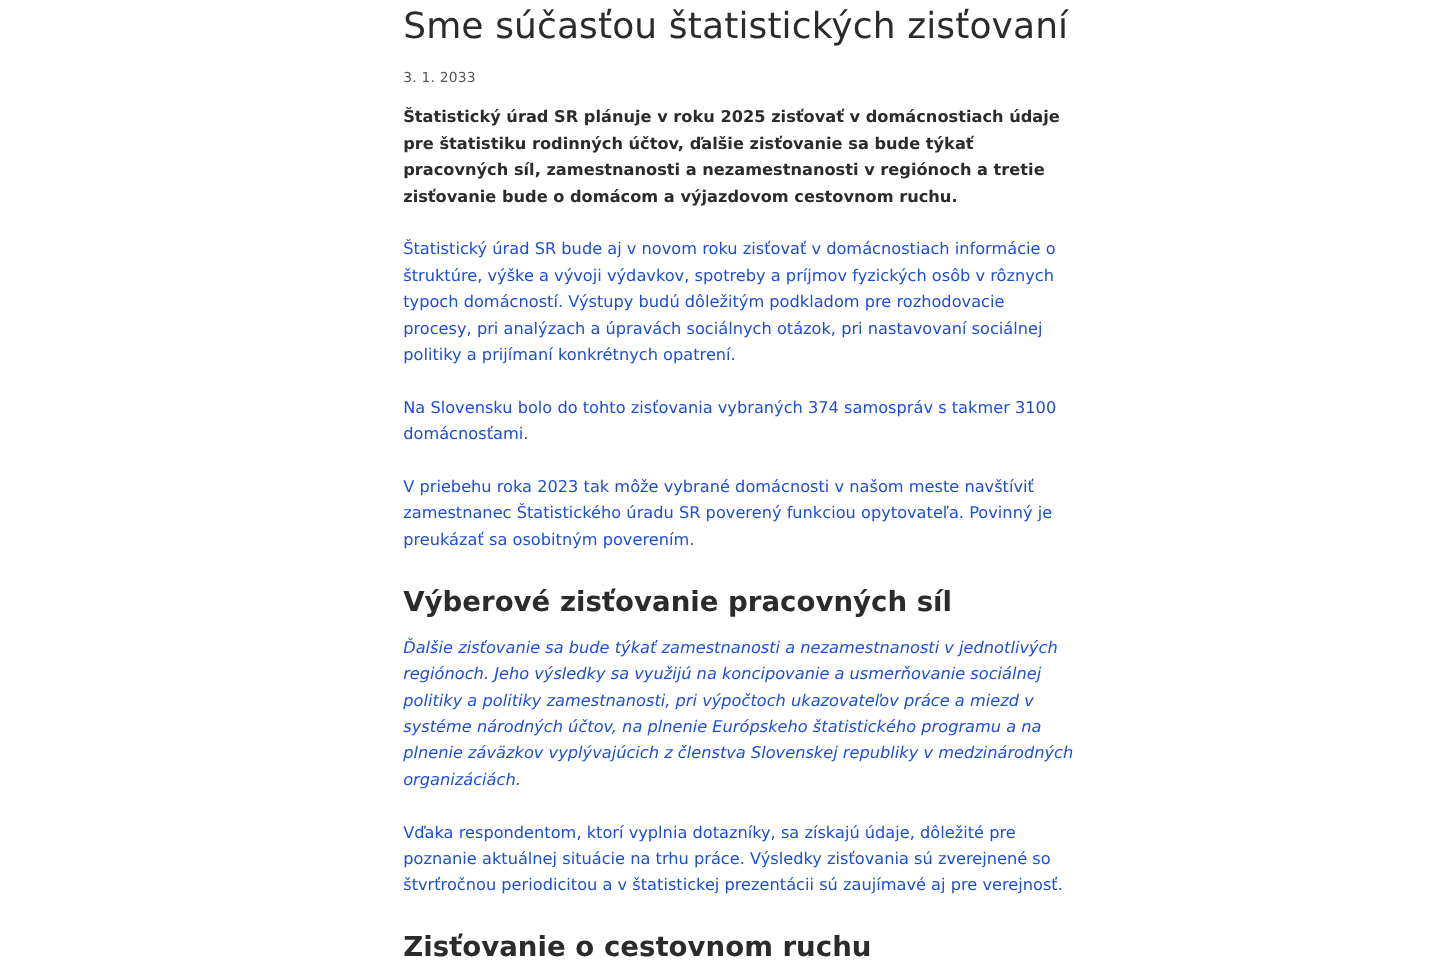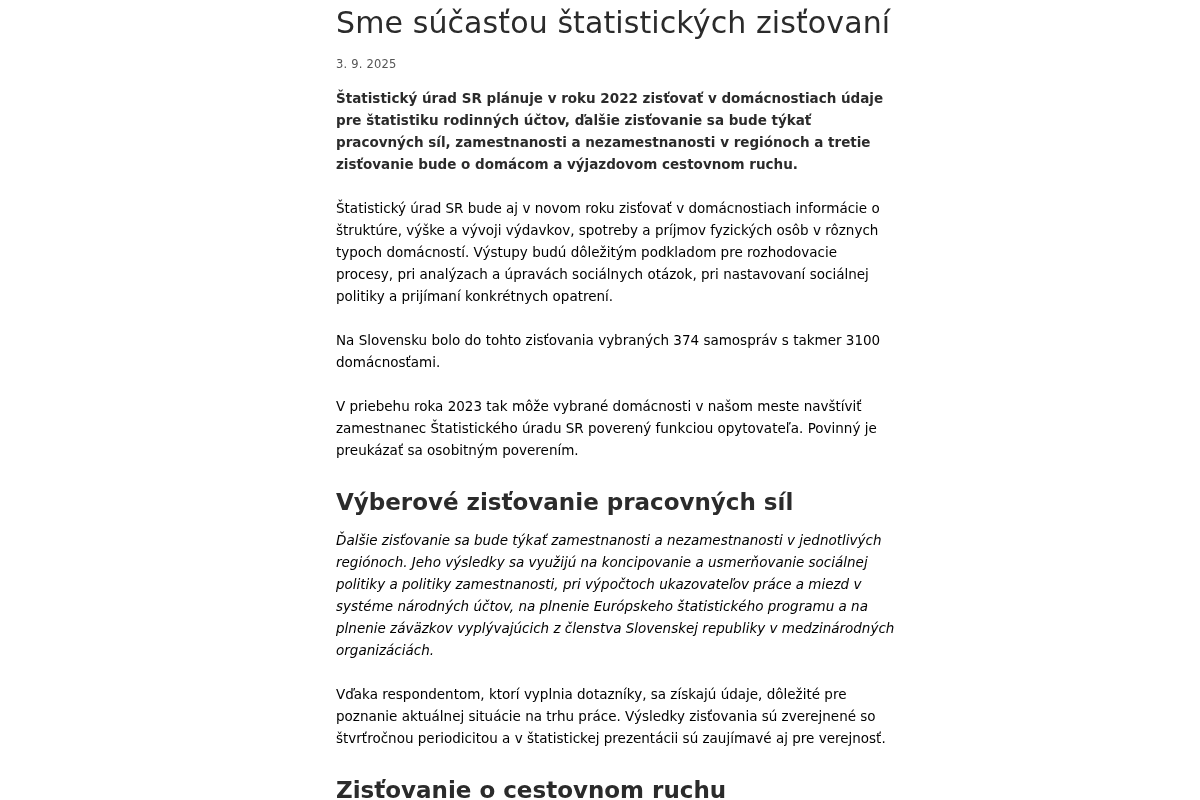--- a/index.html
+++ b/index.html
@@ -46,21 +46,21 @@
   p.lead {
     font-size: 13.5px;
     line-height: 22px;
     font-weight: bold;
     color: #2b2b2b;
     margin: 16px 0 0 0;
   }
   p.body {
     font-size: 13.5px;
     line-height: 22px;
-    color: #000000;
+    color: #1d4ed8;
     margin: 22px 0 0 0;
   }
   h2.section {
     font-family: "DejaVu Sans", "Liberation Sans", sans-serif;
     font-weight: 700;
     font-size: 23px;
     line-height: 30px;
     color: #2b2b2b;
     margin: 26px 0 0 0;
   }
@@ -70,23 +70,23 @@
   }
 </style>
 </head>
 <body>
 
 <div class="page">
   <article class="article">
 
     <h1 class="title">Sme súčasťou štatistických zisťovaní</h1>
 
-    <div class="date">3. 9. 2025</div>
+    <div class="date">3. 1. 2033</div>
 
-    <p class="lead">Štatistický úrad SR plánuje v roku 2022 zisťovať v domácnostiach údaje pre štatistiku rodinných účtov, ďalšie zisťovanie sa bude týkať pracovných síl, zamestnanosti a nezamestnanosti v regiónoch a tretie zisťovanie bude o domácom a výjazdovom cestovnom ruchu.</p>
+    <p class="lead">Štatistický úrad SR plánuje v roku 2025 zisťovať v domácnostiach údaje pre štatistiku rodinných účtov, ďalšie zisťovanie sa bude týkať pracovných síl, zamestnanosti a nezamestnanosti v regiónoch a tretie zisťovanie bude o domácom a výjazdovom cestovnom ruchu.</p>
 
     <p class="body">Štatistický úrad SR bude aj v novom roku zisťovať v domácnostiach informácie o štruktúre, výške a vývoji výdavkov, spotreby a príjmov fyzických osôb v rôznych typoch domácností. Výstupy budú dôležitým podkladom pre rozhodovacie procesy, pri analýzach a úpravách sociálnych otázok, pri nastavovaní sociálnej politiky a prijímaní konkrétnych opatrení.</p>
 
     <p class="body">Na Slovensku bolo do tohto zisťovania vybraných 374 samospráv s takmer 3100 domácnosťami.</p>
 
     <p class="body">V priebehu roka 2023 tak môže vybrané domácnosti v našom meste navštíviť zamestnanec Štatistického úradu SR poverený funkciou opytovateľa. Povinný je preukázať sa osobitným poverením.</p>
 
     <h2 class="section">Výberové zisťovanie pracovných síl</h2>
 
     <p class="body">Ďalšie zisťovanie sa bude týkať zamestnanosti a nezamestnanosti v jednotlivých regiónoch. Jeho výsledky sa využijú na koncipovanie a usmerňovanie sociálnej politiky a politiky zamestnanosti, pri výpočtoch ukazovateľov práce a miezd v systéme národných účtov, na plnenie Európskeho štatistického programu a na plnenie záväzkov vyplývajúcich z členstva Slovenskej republiky v medzinárodných organizáciách.</p>

